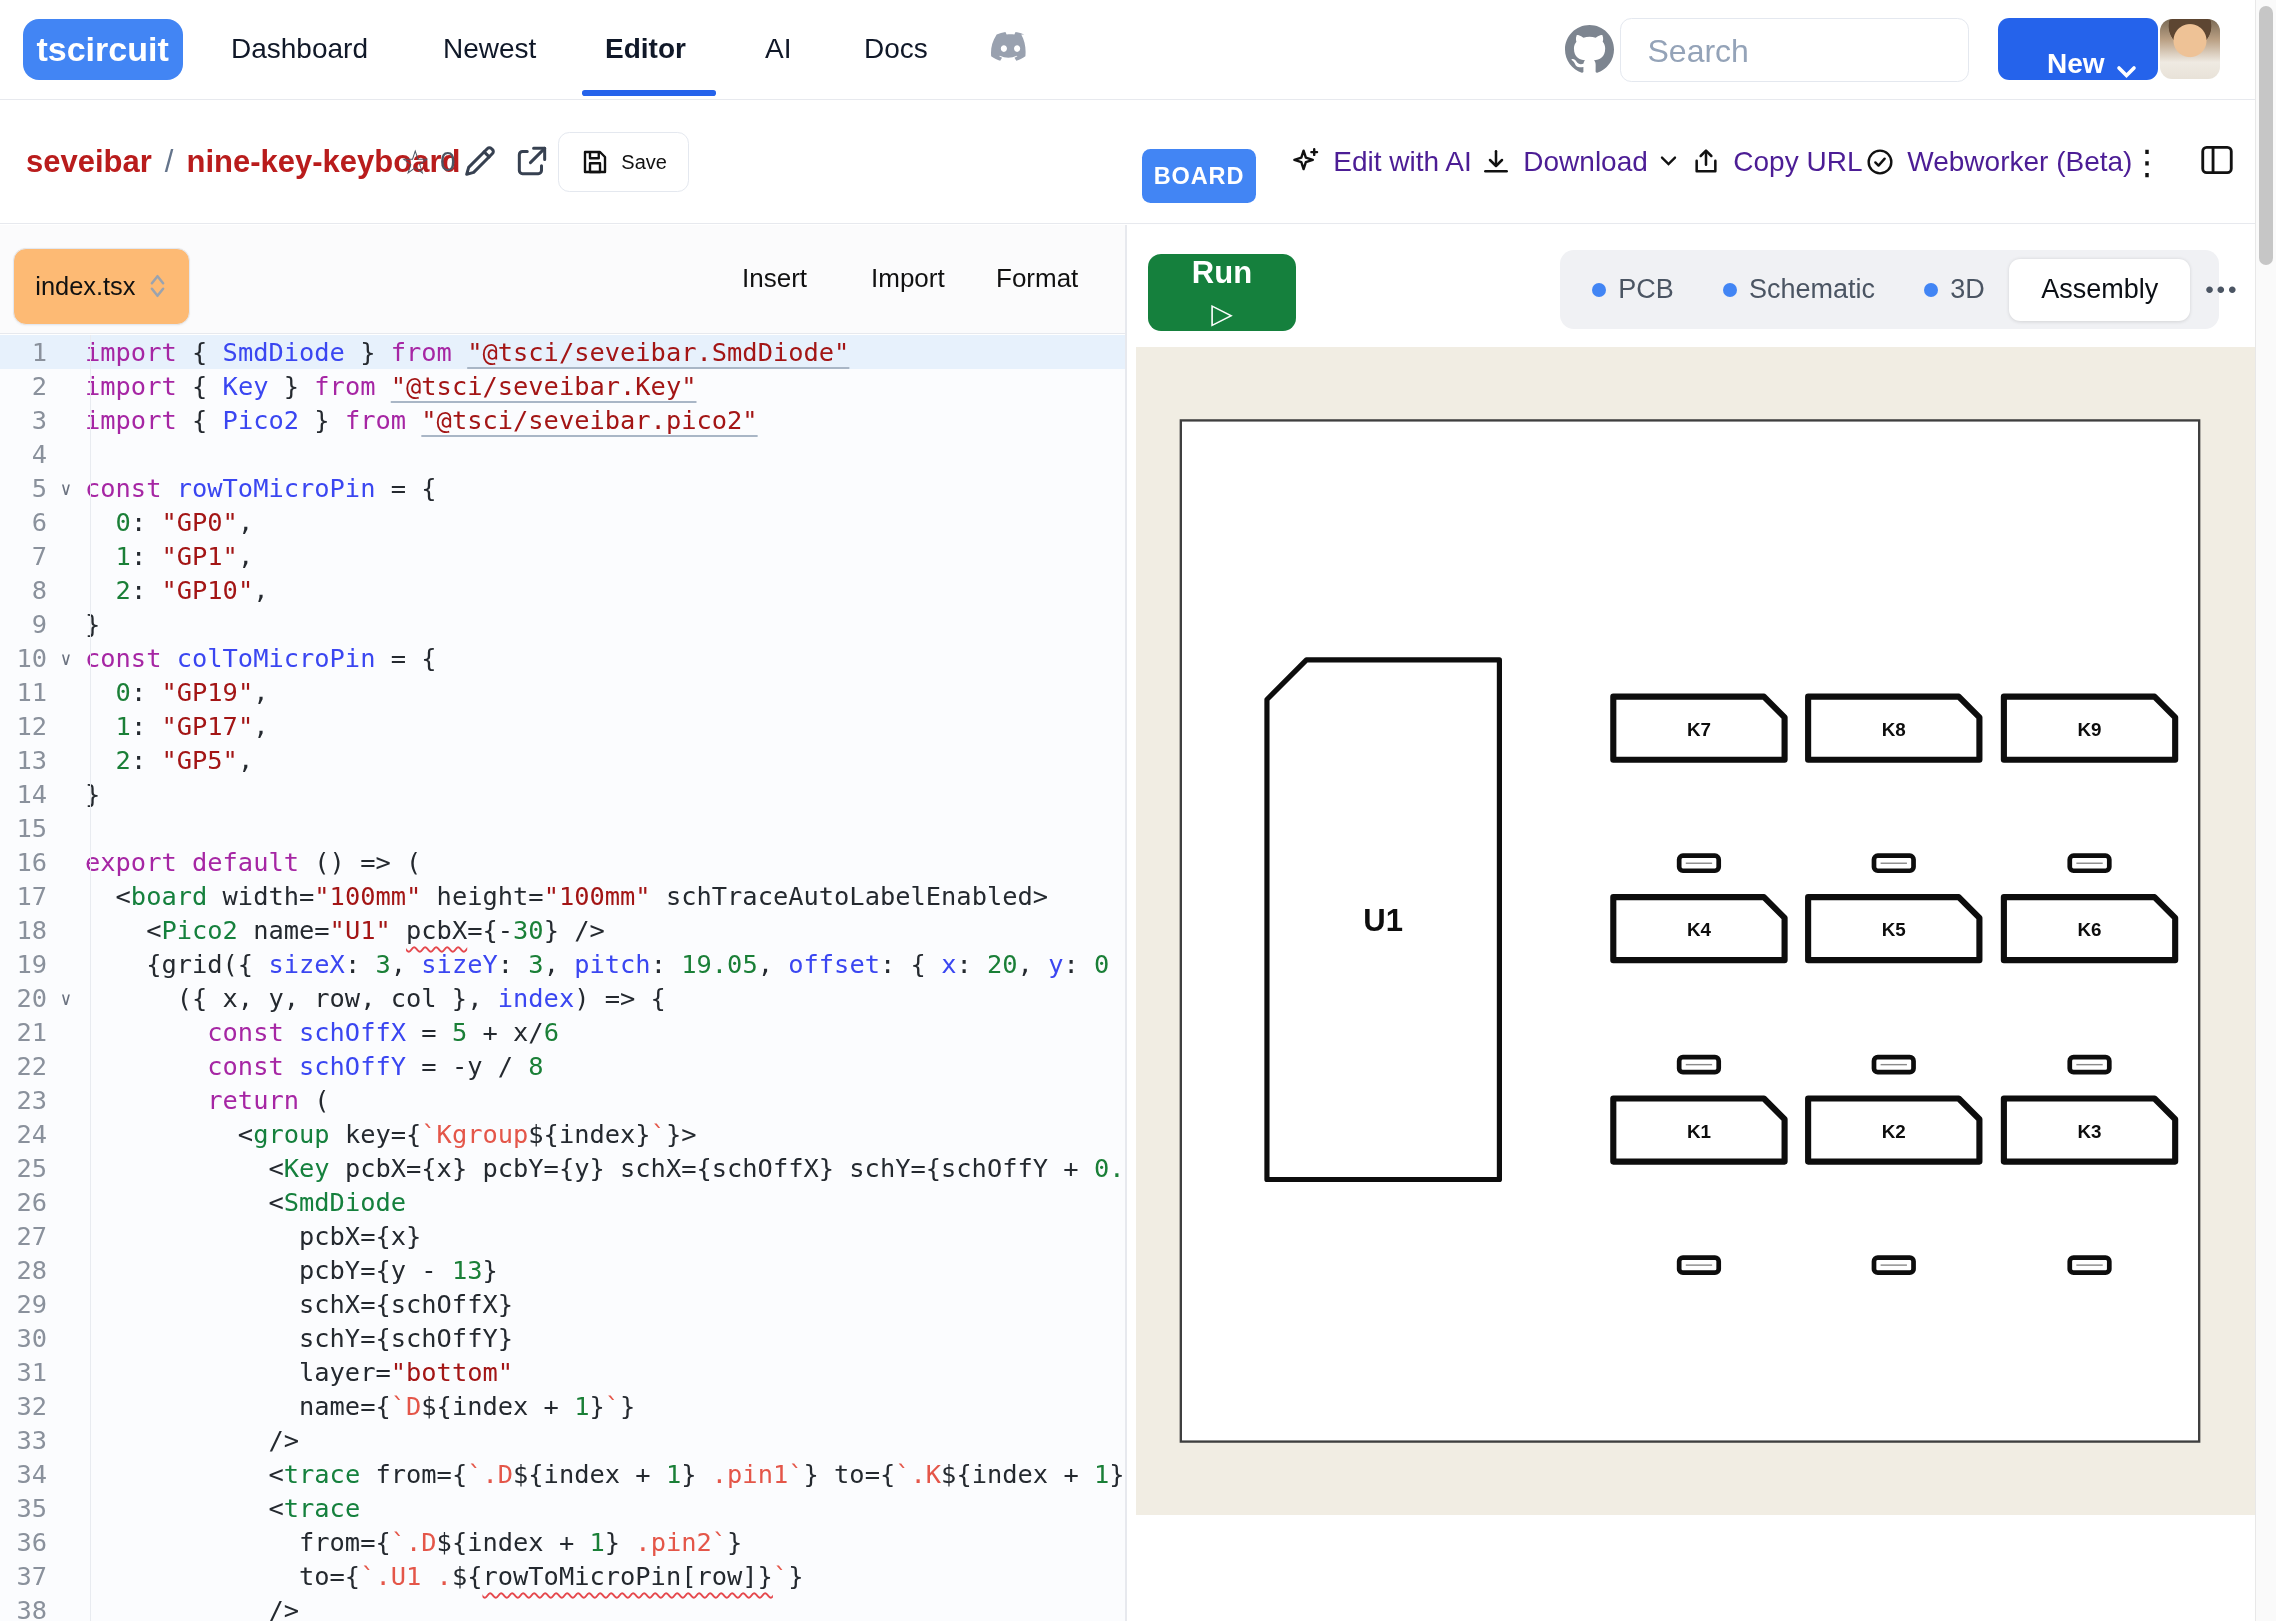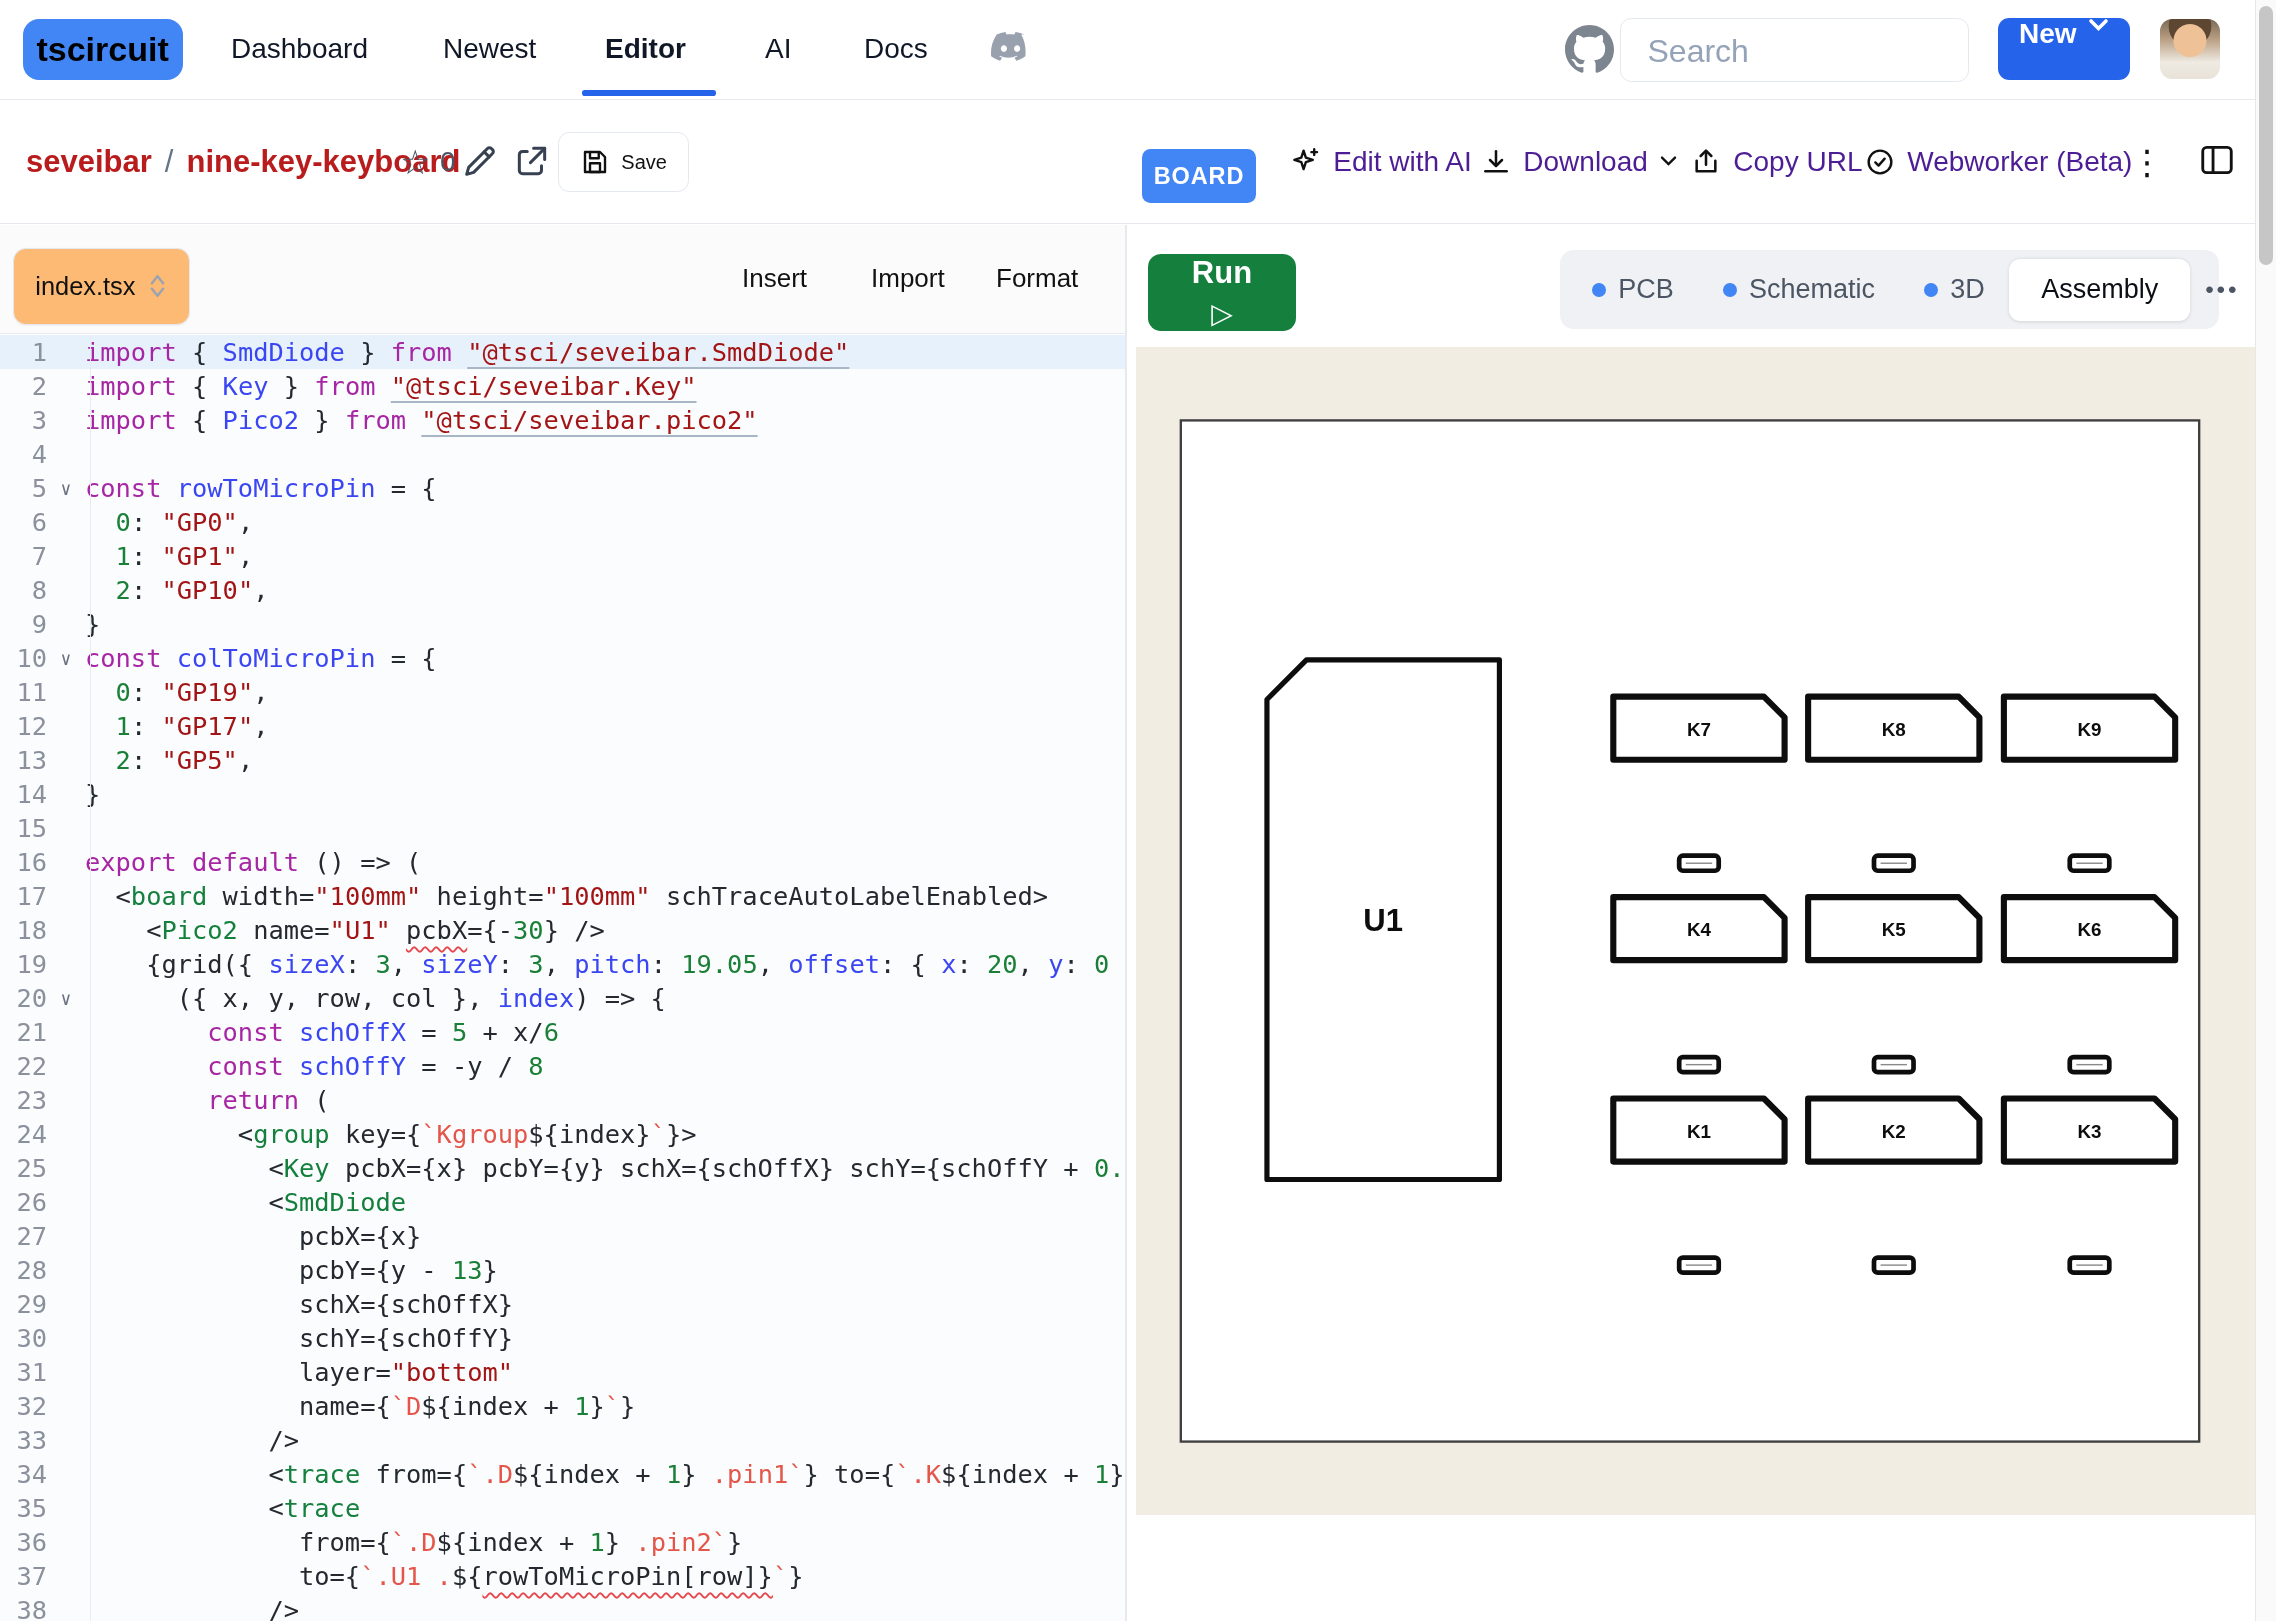--- a/index.html
+++ b/index.html
@@ -1,29 +1,29 @@
 <!DOCTYPE html>
 <html style="font-size:15px"><head>
 <meta charset="utf-8">
 <style>
   html,body{margin:0;padding:0;background:#fff;}
   #app{position:relative;width:2277px;height:1621px;overflow:hidden;background:#fff;
        font-family:"Liberation Sans",sans-serif;color:#111827;}
   
   .nav{position:absolute;left:0;top:0;width:2277px;height:99px;background:#fff;border-bottom:1.9px solid #e7e9ee;}
   .logo{position:absolute;left:22.6px;top:19px;width:160px;height:61px;background:#4285f4;border-radius:16px;
-        color:#000000;font-size:34px;font-weight:bold;display:flex;align-items:center;justify-content:center;cursor:pointer;}
+        color:#ffffff;font-size:34px;font-weight:bold;display:flex;align-items:center;justify-content:center;cursor:pointer;}
   .nav-link{position:absolute;top:0;height:97px;display:flex;align-items:center;font-size:28px;color:#101828;cursor:pointer;}
   .editor-underline{position:absolute;left:582px;top:90px;width:134px;height:5.6px;background:#2563eb;border-radius:2.8px;}
   .nav-ico{position:absolute;top:27px;cursor:pointer;}
   .search{position:absolute;left:1620px;top:18px;width:347px;height:62px;border:1.9px solid #e4e8ef;border-radius:11.3px;background:#fff;}
   .search input{border:none;outline:none;width:282px;margin:13px 0 0 24.5px;font-size:32px;font-family:"Liberation Sans",sans-serif;color:#0f172a;background:transparent;}
   .search input::placeholder{color:#94a3b8;}
   .btn-new{position:absolute;left:1998px;top:18px;width:132px;height:62px;background:#2563eb;border-radius:11.3px;color:#fff;
-           font-size:28px;font-weight:600;display:flex;align-items:flex-start;justify-content:center;gap:11.3px;cursor:pointer;}
+           font-size:28px;font-weight:600;display:flex;align-items:flex-end;justify-content:center;gap:11.3px;cursor:pointer;padding-left:28px;}
   .avatar{position:absolute;left:2160px;top:19px;width:60px;height:60px;border-radius:12.2px;cursor:pointer;
           background:
             radial-gradient(circle at 50% 36%, #eec296 0 16px, rgba(0,0,0,0) 17px),
             radial-gradient(circle at 50% 12%, #5d4632 0 21px, rgba(0,0,0,0) 21.7px),
             linear-gradient(180deg,#7a6a55 0%,#b99f83 34%,#efeae2 72%,#e8e2d8 100%);}
   
   .bar2{position:absolute;left:0;top:101px;width:2277px;height:122px;background:#fff;border-bottom:1.9px solid #e7e9ee;}
   .crumb{position:absolute;left:26px;top:0;height:121px;display:flex;align-items:center;font-size:31px;font-weight:600;}
   .crumb .lnk{color:#b91c1c;cursor:pointer;}
   .crumb .sep{color:#64748b;margin:0 13px;font-weight:400;}

